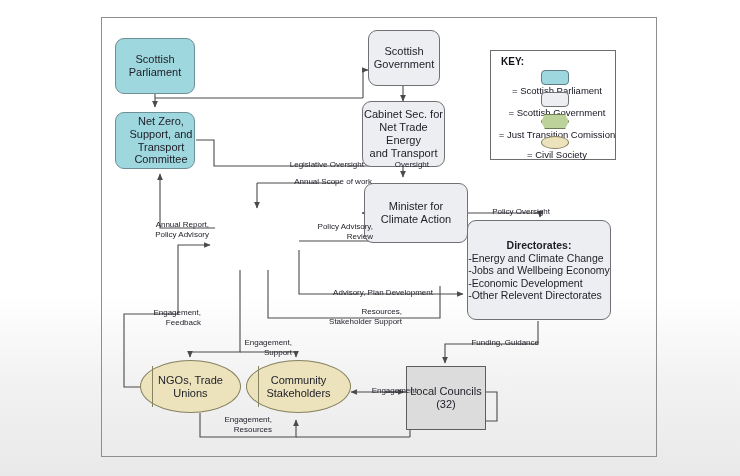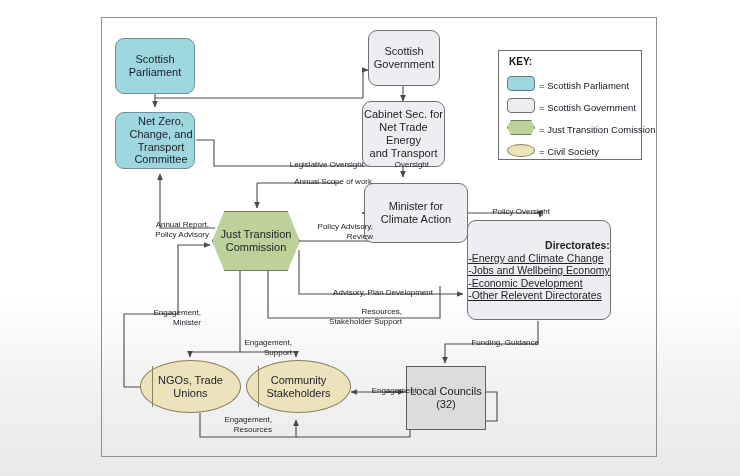--- a/index.html
+++ b/index.html
@@ -83,51 +83,51 @@
   }
   .dir-body {
     display: block;
     text-align: left;
     padding: 0 8px;
     font-size: 10.5px;
     width: 100%;
   }
   .dir-title {
     font-weight: bold;
-    text-align: right;
+    text-align: center;
     display: block;
     margin-bottom: 1px;
     font-size: 10.5px;
   }
-  .dir-line { display: block; white-space: nowrap; text-decoration: underline; }
+  .dir-line { display: block; white-space: nowrap; }
 
   
   #key {
     position: absolute;
     left: 490px;
     top: 50px;
-    width: 144px;
+    width: 126px;
     height: 110px;
     background: #ffffff;
     border: 1.4px solid #6d6d6d;
     box-sizing: border-box;
     padding: 5px 0 0 8px;
-    margin-left: 8px;
   }
   #key .key-title {
     font-weight: bold;
     font-size: 10px;
     color: #111118;
     margin: 0 0 3px 2px;
   }
   .key-row {
     display: flex;
-    align-items: flex-end;
+    align-items: center;
     height: 21px;
     margin-bottom: 1px;
+    flex-direction: column;
   }
   .key-swatch {
     width: 28px;
     height: 15px;
     margin-right: 4px;
     box-sizing: border-box;
     flex: 0 0 auto;
   }
   .sw-parl { background:#9ed7de; border:1.2px solid #5f7d84; border-radius:4px; }
   .sw-gov  { background:#eceef1; border:1.2px solid #6f7175; border-radius:4px; }
@@ -220,21 +220,21 @@
   <div class="node nd-parl" style="left:115px; top:38px; width:80px; height:56px;">
     <div>
       <span>Scottish</span><br>
       <span>Parliament</span>
     </div>
   </div>
 
   <div class="node nd-parl" style="left:115px; top:112px; width:80px; height:57px;padding-left:12px;">
     <div>
       <span>Net Zero,</span><br>
-      <span>Change, and</span><br>
+      <span>Support, and</span><br>
       <span>Transport</span><br>
       <span>Committee</span>
     </div>
   </div>
 
   <div class="node nd-gov" style="left:368px; top:30px; width:72px; height:56px;">
     <div>
       <span>Scottish</span><br>
       <span>Government</span>
     </div>
@@ -248,26 +248,20 @@
     </div>
   </div>
 
   <div class="node nd-gov" style="left:364px; top:183px; width:104px; height:60px;">
     <div>
       <span>Minister for</span><br>
       <span>Climate Action</span>
     </div>
   </div>
 
-  <div class="node nd-hex" style="left:212px; top:211px; width:88px; height:60px;">
-    <div>
-      <span>Just Transition</span><br>
-      <span>Commission</span>
-    </div>
-  </div>
 
   <div class="node nd-gov" style="left:467px; top:220px; width:144px; height:100px;">
     <div class="dir-body">
       <span class="dir-title">Directorates:</span>
       <span class="dir-line">-Energy and Climate Change</span>
       <span class="dir-line">-Jobs and Wellbeing Economy</span>
       <span class="dir-line">-Economic Development</span>
       <span class="dir-line">-Other Relevent Directorates</span>
     </div>
   </div>
@@ -315,21 +309,21 @@
 
   <div class="wlabel" style="left:303px; top:288px; width:130px;">Advisory, Plan Development</div>
 
   <div class="wlabel two" style="left:306px; top:307px; width:96px;">
     <span>Resources,</span><br>
     <span>Stakeholder Support</span>
   </div>
 
   <div class="wlabel two" style="left:133px; top:308px; width:68px;">
     <span>Engagement,</span><br>
-    <span>Minister</span>
+    <span>Feedback</span>
   </div>
 
   <div class="wlabel two" style="left:224px; top:338px; width:68px;">
     <span>Engagement,</span><br>
     <span>Support</span>
   </div>
 
   <div class="wlabel" style="left:455px; top:338px; width:84px;">Funding, Guidance</div>
 
   <div class="wlabel" style="left:355px; top:386px; width:62px;">Engagement</div>

